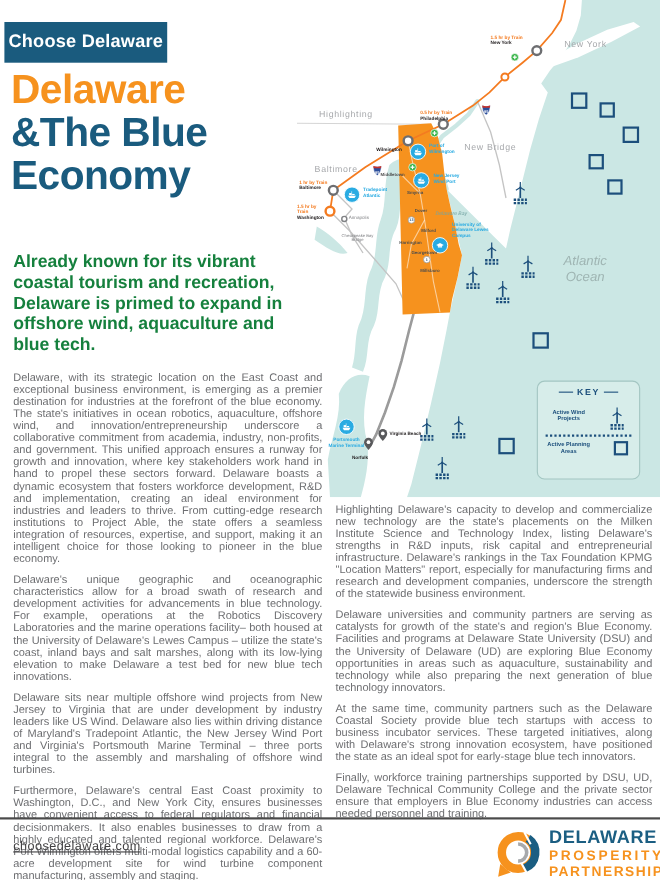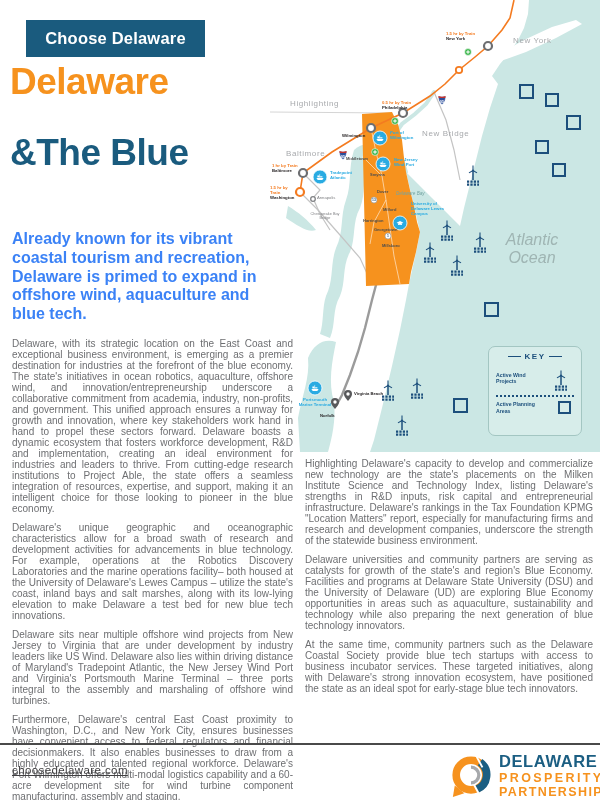--- a/index.html
+++ b/index.html
@@ -1,27 +1,27 @@
 <!DOCTYPE html>
 <html><head>
 <meta charset="utf-8">
 <style>
   html,body{margin:0;padding:0;background:#e8e8e8;}
   *{box-sizing:border-box;-webkit-text-size-adjust:none;}
   .page{position:relative;width:600px;height:800px;background:#fff;margin:0 auto;
         font-family:"Liberation Sans",sans-serif;overflow:hidden;}
 
   
-  .badge{position:absolute;left:26px;top:20px;width:179px;height:37px;background:#1A5B7E;
+  .badge{position:absolute;left:4px;top:20px;width:148px;height:37px;background:#1A5B7E;
          display:flex;align-items:center;justify-content:center;}
   .badge span{color:#fff;font-weight:bold;font-size:16.5px;letter-spacing:.2px;}
   .title{position:absolute;left:10px;top:62px;font-weight:bold;font-size:37px;line-height:39px;letter-spacing:-.5px;}
   .title .t1{color:#F6921E;}
-  .title .t2,.title .t3{color:#1A5B7E;margin-top:32px;}
-  .subhead{position:absolute;left:12px;top:230px;width:262px;color:#3b82f6;font-weight:bold;
+  .title .t2,.title .t3{color:#1A5B7E;}
+  .subhead{position:absolute;left:12px;top:230px;width:262px;color:#15803d;font-weight:bold;
            font-size:16px;line-height:18.8px;}
 
   
   .colL{position:absolute;left:12px;top:338px;width:281px;}
   .colR{position:absolute;left:305px;top:458px;width:288px;}
   .colL p,.colR p{margin:0 0 8px 0;color:#6D6E71;font-size:10px;line-height:11px;
                   text-align:justify;text-justify:inter-word;}
 
   
   .footline{position:absolute;left:0;top:743px;width:600px;height:2px;background:#4A4A4A;}
@@ -30,67 +30,69 @@
   .logo-txt{display:flex;flex-direction:column;line-height:1;}
   .logo-l1{color:#1B5E82;font-weight:bold;font-size:16.5px;letter-spacing:.6px;}
   .logo-l2{color:#F6921E;font-weight:bold;font-size:12.5px;letter-spacing:2.4px;margin-top:2px;}
   .logo-l3{color:#F6921E;font-weight:bold;font-size:12.5px;letter-spacing:1.4px;margin-top:2px;}
 
   
   .map{position:absolute;left:270px;top:0;width:330px;height:317px;}
   .map svg.base{position:absolute;left:0;top:0;}
   .mlab{position:absolute;white-space:nowrap;}
   .st-state{color:#A7A9AC;font-size:8px;letter-spacing:.6px;}
-  .st-ocean{color:#9FB5B3;font-size:16px;font-style:italic;text-align:center;white-space:normal;line-height:1.15;}
+  .st-ocean{color:#9FB5B3;font-size:12px;font-style:italic;text-align:center;white-space:normal;line-height:1.15;}
   .st-bay{color:#74A5A3;font-size:4.6px;font-style:italic;}
   .ctyblk{font-size:4.3px;line-height:1.2;white-space:normal;}
   .train{display:block;color:#F47B20;font-weight:bold;}
   .cty{display:block;color:#231F20;font-weight:bold;}
   .st-gray{color:#808285;font-size:4.2px;}
   .st-note{color:#808285;font-size:3.8px;line-height:1.15;text-align:center;white-space:normal;}
   .st-town{color:#4D4D4D;font-size:4px;font-weight:bold;}
   .st-poi{color:#29ABE2;font-size:4.3px;font-weight:bold;line-height:1.15;white-space:normal;}
   .st-pin{color:#231F20;font-size:4.2px;font-weight:bold;}
 
   
   .key{position:absolute;left:218px;top:346px;width:94px;height:90px;background:#D7EDEA;
-       border:1.5px solid #A3C6C2;border-radius:7px;padding:5px 7px;}
+       border:1.5px solid #A3C6C2;border-radius:7px;padding:5px 7px;text-align:center;}
   .key-title{display:flex;align-items:center;justify-content:center;gap:4px;margin-bottom:4px;}
   .key-title .dash{width:13px;height:1.4px;background:#1C4F7C;}
   .key-title .kt{color:#1C4F7C;font-weight:bold;font-size:8px;letter-spacing:1.5px;}
   .key-row{display:flex;align-items:center;justify-content:space-between;}
   .key-lbl{width:42px;color:#1C4F7C;font-weight:bold;font-size:5.2px;line-height:1.25;}
   .key-div{border-top:2px dotted #1C4F7C;margin:4px 0;}
   .sq-icon{width:13px;height:13px;border:2.2px solid #1C4F7C;margin-right:3px;}
 </style>
 </head>
 <body>
 
 <div class="page">
 
   <div class="badge">
     <span>Choose Delaware</span>
   </div>
   <div class="title">
     <div class="t1">Delaware</div>
     <div class="t2">&amp;The Blue</div>
+    <div class="t3">Economy</div>
   </div>
   <div class="subhead">Already known for its vibrant coastal tourism and recreation, Delaware is primed to expand in offshore wind, aquaculture and blue tech.</div>
 
   <div class="colL">
     <p>Delaware, with its strategic location on the East Coast and exceptional business environment, is emerging as a premier destination for industries at the forefront of the blue economy. The state's initiatives in ocean robotics, aquaculture, offshore wind, and innovation/entrepreneurship underscore a collaborative commitment from academia, industry, non-profits, and government. This unified approach ensures a runway for growth and innovation, where key stakeholders work hand in hand to propel these sectors forward. Delaware boasts a dynamic ecosystem that fosters workforce development, R&amp;D and implementation, creating an ideal environment for industries and leaders to thrive. From cutting-edge research institutions to Project Able, the state offers a seamless integration of resources, expertise, and support, making it an intelligent choice for those looking to pioneer in the blue economy.</p>
     <p>Delaware's unique geographic and oceanographic characteristics allow for a broad swath of research and development activities for advancements in blue technology. For example, operations at the Robotics Discovery Laboratories and the marine operations facility– both housed at the University of Delaware's Lewes Campus – utilize the state's coast, inland bays and salt marshes, along with its low-lying elevation to make Delaware a test bed for new blue tech innovations.</p>
     <p>Delaware sits near multiple offshore wind projects from New Jersey to Virginia that are under development by industry leaders like US Wind. Delaware also lies within driving distance of Maryland's Tradepoint Atlantic, the New Jersey Wind Port and Virginia's Portsmouth Marine Terminal – three ports integral to the assembly and marshaling of offshore wind turbines.</p>
     <p>Furthermore, Delaware's central East Coast proximity to Washington, D.C., and New York City, ensures businesses have convenient access to federal regulators and financial decisionmakers. It also enables businesses to draw from a highly educated and talented regional workforce. Delaware's Port Wilmington offers multi-modal logistics capability and a 60-acre development site for wind turbine component manufacturing, assembly and staging.</p>
   </div>
 
   <div class="colR">
     <p>Highlighting Delaware's capacity to develop and commercialize new technology are the state's placements on the Milken Institute Science and Technology Index, listing Delaware's strengths in R&amp;D inputs, risk capital and entrepreneurial infrastructure. Delaware's rankings in the Tax Foundation KPMG "Location Matters" report, especially for manufacturing firms and research and development companies, underscore the strength of the statewide business environment.</p>
     <p>Delaware universities and community partners are serving as catalysts for growth of the state's and region's Blue Economy. Facilities and programs at Delaware State University (DSU) and the University of Delaware (UD) are exploring Blue Economy opportunities in areas such as aquaculture, sustainability and technology while also preparing the next generation of blue technology innovators.</p>
     <p>At the same time, community partners such as the Delaware Coastal Society provide blue tech startups with access to business incubator services. These targeted initiatives, along with Delaware's strong innovation ecosystem, have positioned the state as an ideal spot for early-stage blue tech innovators.</p>
+    <p>Finally, workforce training partnerships supported by DSU, UD, Delaware Technical Community College and the private sector ensure that employers in Blue Economy industries can access needed personnel and training.</p>
   </div>
 
   <div class="map">
     <svg class="base" width="330" height="452" viewBox="0 0 330 452">
       <defs>
         <g id="turb" stroke="#1C4F7C" fill="none">
           <line x1="0" y1="2.5" x2="0" y2="12" stroke-width="1.5"></line>
           <line x1="0" y1="2.5" x2="0" y2="-2.6" stroke-width="1.1"></line>
           <line x1="0" y1="2.5" x2="-4" y2="4.9" stroke-width="1.1"></line>
           <line x1="0" y1="2.5" x2="4" y2="4.9" stroke-width="1.1"></line>

